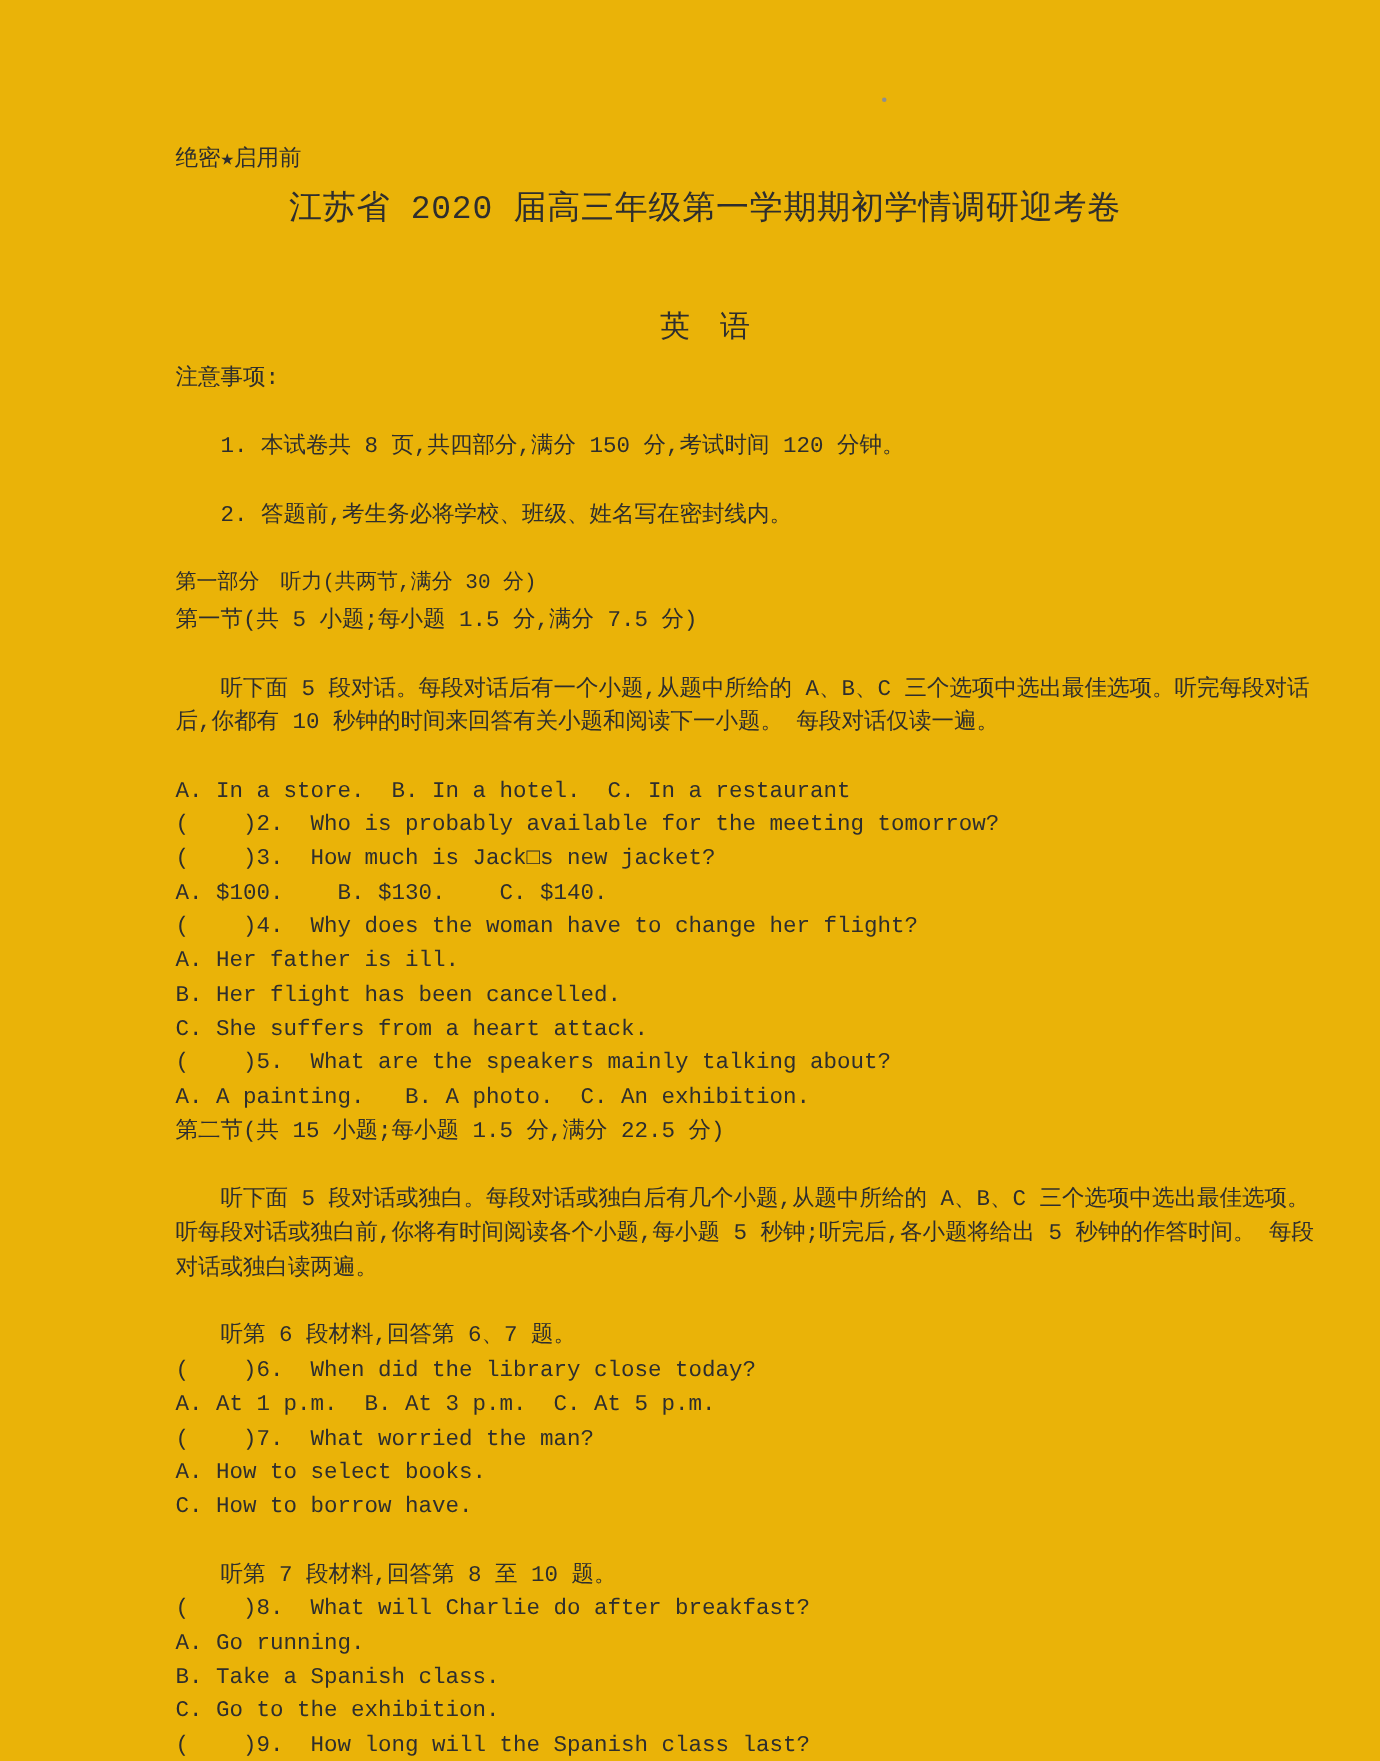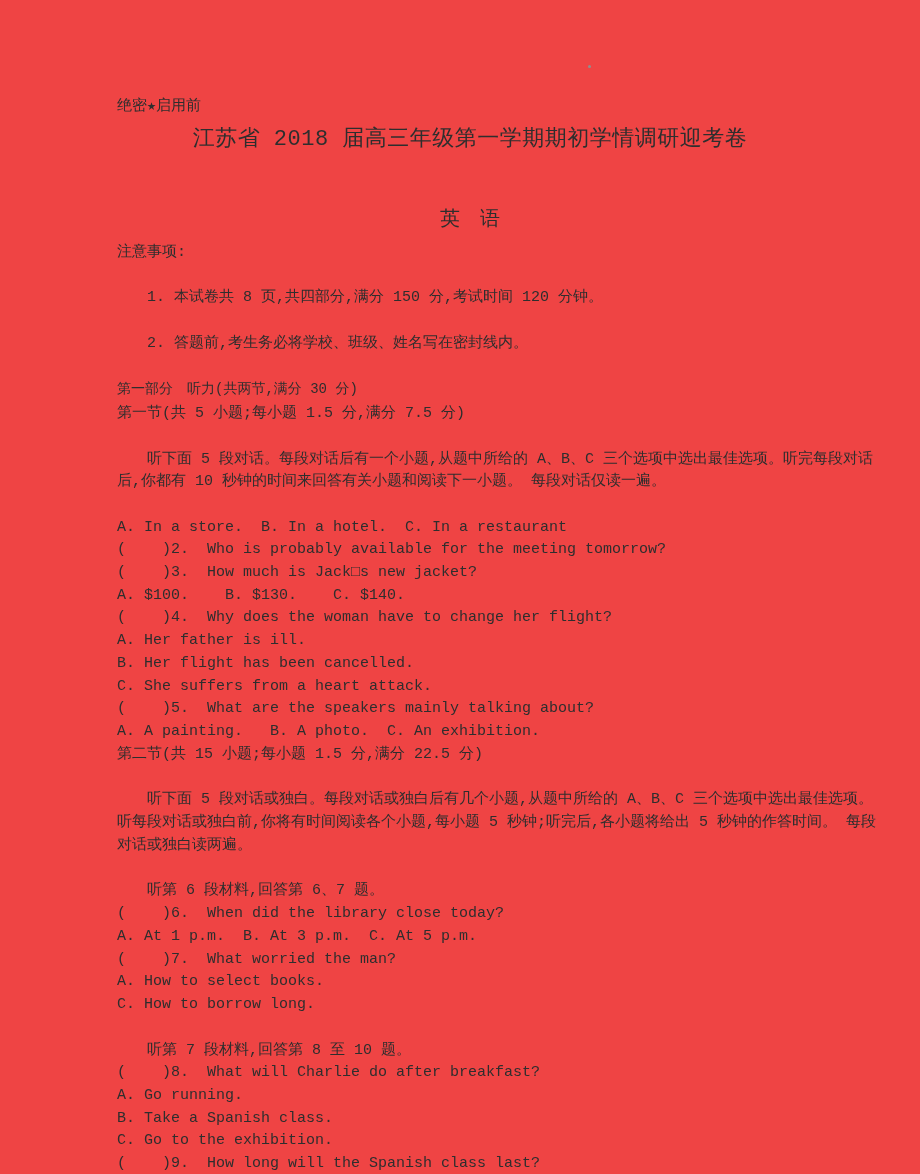--- a/index.html
+++ b/index.html
@@ -1,20 +1,20 @@
 <!DOCTYPE html>
 <html><head>
 <meta charset="utf-8">
 <style>
   html, body { margin: 0; padding: 0; background: #ffffff; }
   .page {
     position: relative;
     width: 920px;
     height: 1174px;
-    background: #ef4444;
+    background: #eab308;
     font-family: "Liberation Mono", "DejaVu Sans Mono", monospace;
     color: #2e2e2e;
     overflow: hidden;
   }
   .content { position: absolute; left: 117px; top: 96px; width: 706px; }
   .l { font-size: 15px; line-height: 22.7px; white-space: pre; }
   .ind { padding-left: 30px; margin-top: 23px; }
   .blank { height: 22.7px; }
   .title {
     font-size: 22px; line-height: 33px; margin-top: 4px;
@@ -35,21 +35,21 @@
 </style>
 </head>
 <body>
 
 <div class="page">
   <span class="stray-dot"></span>
 
   <div class="content">
 
     <div class="l">绝密★启用前</div>
-    <div class="title">江苏省 2018 届高三年级第一学期期初学情调研迎考卷</div>
+    <div class="title">江苏省 2020 届高三年级第一学期期初学情调研迎考卷</div>
     <div class="subject">英　语</div>
 
     <div class="l notice-head">注意事项:</div>
     <div class="l ind">1. 本试卷共 8 页,共四部分,满分 150 分,考试时间 120 分钟。</div>
     <div class="l ind">2. 答题前,考生务必将学校、班级、姓名写在密封线内。</div>
 
     <div class="part">第一部分　听力(共两节,满分 30 分)</div>
     <div class="l">第一节(共 5 小题;每小题 1.5 分,满分 7.5 分)</div>
     <div class="l ind">听下面 5 段对话。每段对话后有一个小题,从题中所给的 A、B、C 三个选项中选出最佳选项。听完每段对话</div>
     <div class="l">后,你都有 10 秒钟的时间来回答有关小题和阅读下一小题。 每段对话仅读一遍。</div>
@@ -75,21 +75,21 @@
     <div class="l">听每段对话或独白前,你将有时间阅读各个小题,每小题 5 秒钟;听完后,各小题将给出 5 秒钟的作答时间。 每段</div>
     <div class="l">对话或独白读两遍。</div>
 
     <div class="l ind">听第 6 段材料,回答第 6、7 题。</div>
 
     <div class="l">(    )6.  When did the library close today?</div>
     <div class="l">A. At 1 p.m.  B. At 3 p.m.  C. At 5 p.m.</div>
 
     <div class="l">(    )7.  What worried the man?</div>
     <div class="l">A. How to select books.</div>
-    <div class="l">C. How to borrow long.</div>
+    <div class="l">C. How to borrow have.</div>
 
     <div class="l ind">听第 7 段材料,回答第 8 至 10 题。</div>
 
     <div class="l">(    )8.  What will Charlie do after breakfast?</div>
     <div class="l">A. Go running.</div>
     <div class="l">B. Take a Spanish class.</div>
     <div class="l">C. Go to the exhibition.</div>
 
     <div class="l">(    )9.  How long will the Spanish class last?</div>
     <div class="l">A. For an hour.</div>

